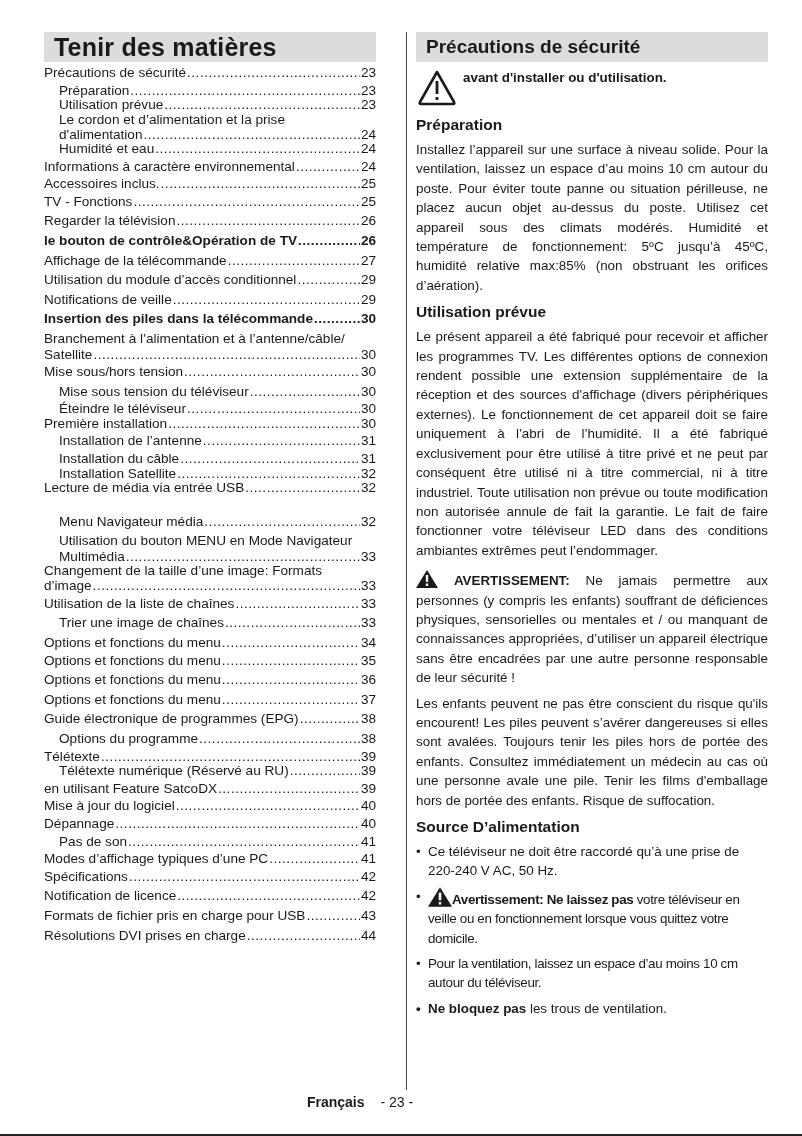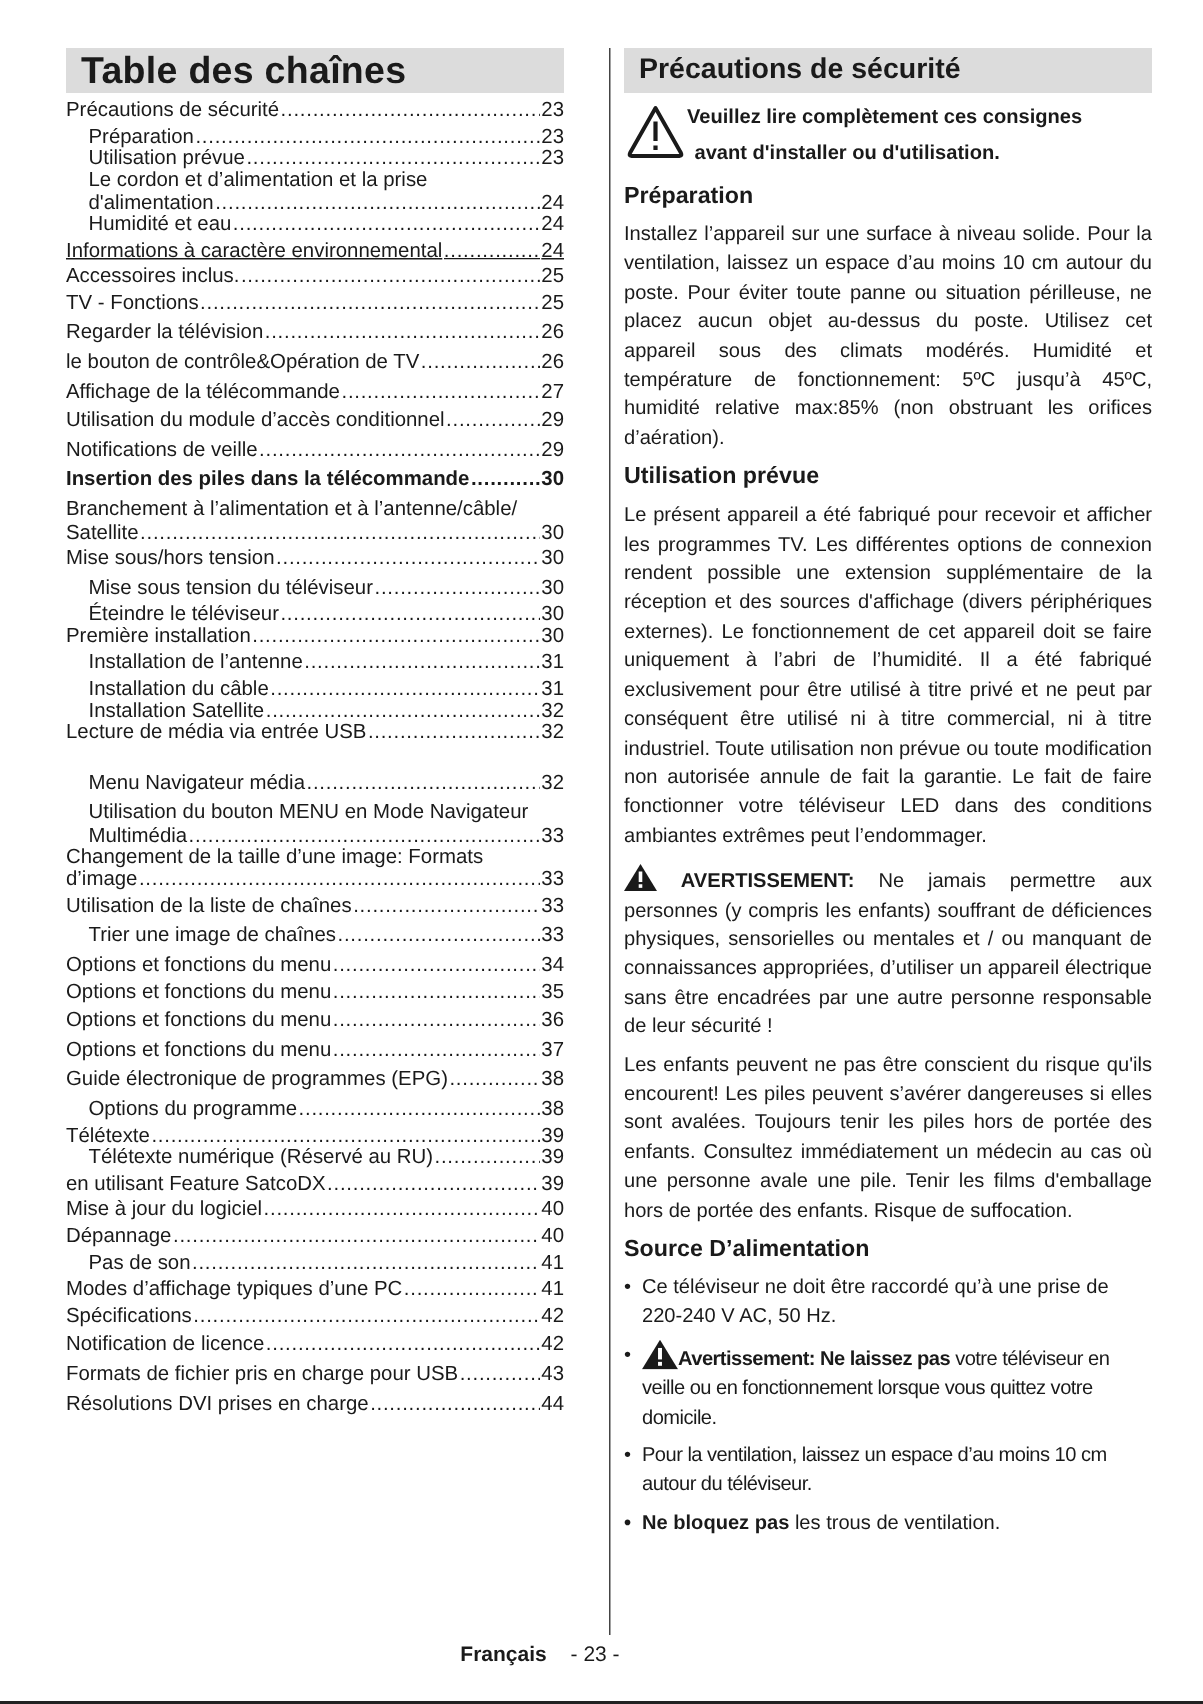--- a/index.html
+++ b/index.html
@@ -44,21 +44,21 @@
   .warn-solid { display: inline-block; vertical-align: -3px; }
 
   .footer { position: absolute; top: 1094px; left: 0; width: 720px; text-align: center; font-size: 14px; }
   .footer .lang { font-weight: bold; margin-right: 12px; }
 </style>
 </head>
 <body>
 
 <div class="col-left">
   <div class="title-bar">
-    <span class="toc-title">Table des chaînes</span>
+    <span class="toc-title">Tenir des matières</span>
   </div>
   <div class="toc" id="toc-list">
       <div style="margin-bottom: 4px;">
         <div class="toc-row">
           <span class="lbl">Précautions de sécurité</span>
           <span class="dots"></span>
           <span class="pg">23</span>
         </div>
       </div>
       <div style="margin-bottom: 1px;">
@@ -83,21 +83,21 @@
           <span class="pg">24</span>
         </div>
       </div>
       <div style="margin-bottom: 4px;">
         <div class="toc-row sub">
           <span class="lbl">Humidité et eau</span>
           <span class="dots"></span>
           <span class="pg">24</span>
         </div>
       </div>
-      <div style="margin-bottom: 4px; text-decoration: underline;">
+      <div style="margin-bottom: 4px;">
         <div class="toc-row">
           <span class="lbl">Informations à caractère environnemental</span>
           <span class="dots"></span>
           <span class="pg">24</span>
         </div>
       </div>
       <div style="margin-bottom: 4px;">
         <div class="toc-row">
           <span class="lbl">Accessoires inclus.</span>
           <span class="dots"></span>
@@ -111,21 +111,21 @@
           <span class="pg">25</span>
         </div>
       </div>
       <div style="margin-bottom: 6px;">
         <div class="toc-row">
           <span class="lbl">Regarder la télévision</span>
           <span class="dots"></span>
           <span class="pg">26</span>
         </div>
       </div>
-      <div style="margin-bottom: 6px;">
+      <div style="margin-bottom: 6px; font-weight: bold;">
         <div class="toc-row">
           <span class="lbl">le bouton de contrôle&amp;Opération de TV</span>
           <span class="dots"></span>
           <span class="pg">26</span>
         </div>
       </div>
       <div style="margin-bottom: 6px;">
         <div class="toc-row">
           <span class="lbl">Affichage de la télécommande</span>
           <span class="dots"></span>
@@ -383,21 +383,20 @@
     <span class="sec-title">Précautions de sécurité</span>
   </div>
 
   <div class="intro">
     <svg class="warn-outline" viewBox="0 0 42 40">
       <path d="M21 4 L38 34 Q39 36 37 36 L5 36 Q3 36 4 34 Z" fill="none" stroke="#1a1a1a" stroke-width="2.6" stroke-linejoin="round"></path>
       <rect x="19.6" y="13" width="2.8" height="13" fill="#1a1a1a"></rect>
       <rect x="19.6" y="29" width="2.8" height="3" fill="#1a1a1a"></rect>
     </svg>
     <div class="txt">
-      <span>Veuillez lire complètement ces consignes</span>
       <span class="l2">avant d'installer ou d'utilisation.</span>
     </div>
   </div>
 
   <h3>Préparation</h3>
   <p class="body">Installez l’appareil sur une surface à niveau solide. Pour la ventilation, laissez un espace d’au moins 10 cm autour du poste. Pour éviter toute panne ou situation périlleuse, ne placez aucun objet au-dessus du poste. Utilisez cet appareil sous des climats modérés. Humidité et température de fonctionnement: 5ºC jusqu’à 45ºC, humidité relative max:85% (non obstruant les orifices d’aération).</p>
 
   <h3>Utilisation prévue</h3>
   <p class="body">Le présent appareil a été fabriqué pour recevoir et afficher les programmes TV. Les différentes options de connexion rendent possible une extension supplémentaire de la réception et des sources d'affichage (divers périphériques externes). Le fonctionnement de cet appareil doit se faire uniquement à l’abri de l’humidité. Il a été fabriqué exclusivement pour être utilisé à titre privé et ne peut par conséquent être utilisé ni à titre commercial, ni à titre industriel. Toute utilisation non prévue ou toute modification non autorisée annule de fait la garantie. Le fait de faire fonctionner votre téléviseur LED dans des conditions ambiantes extrêmes peut l’endommager.</p>
 

